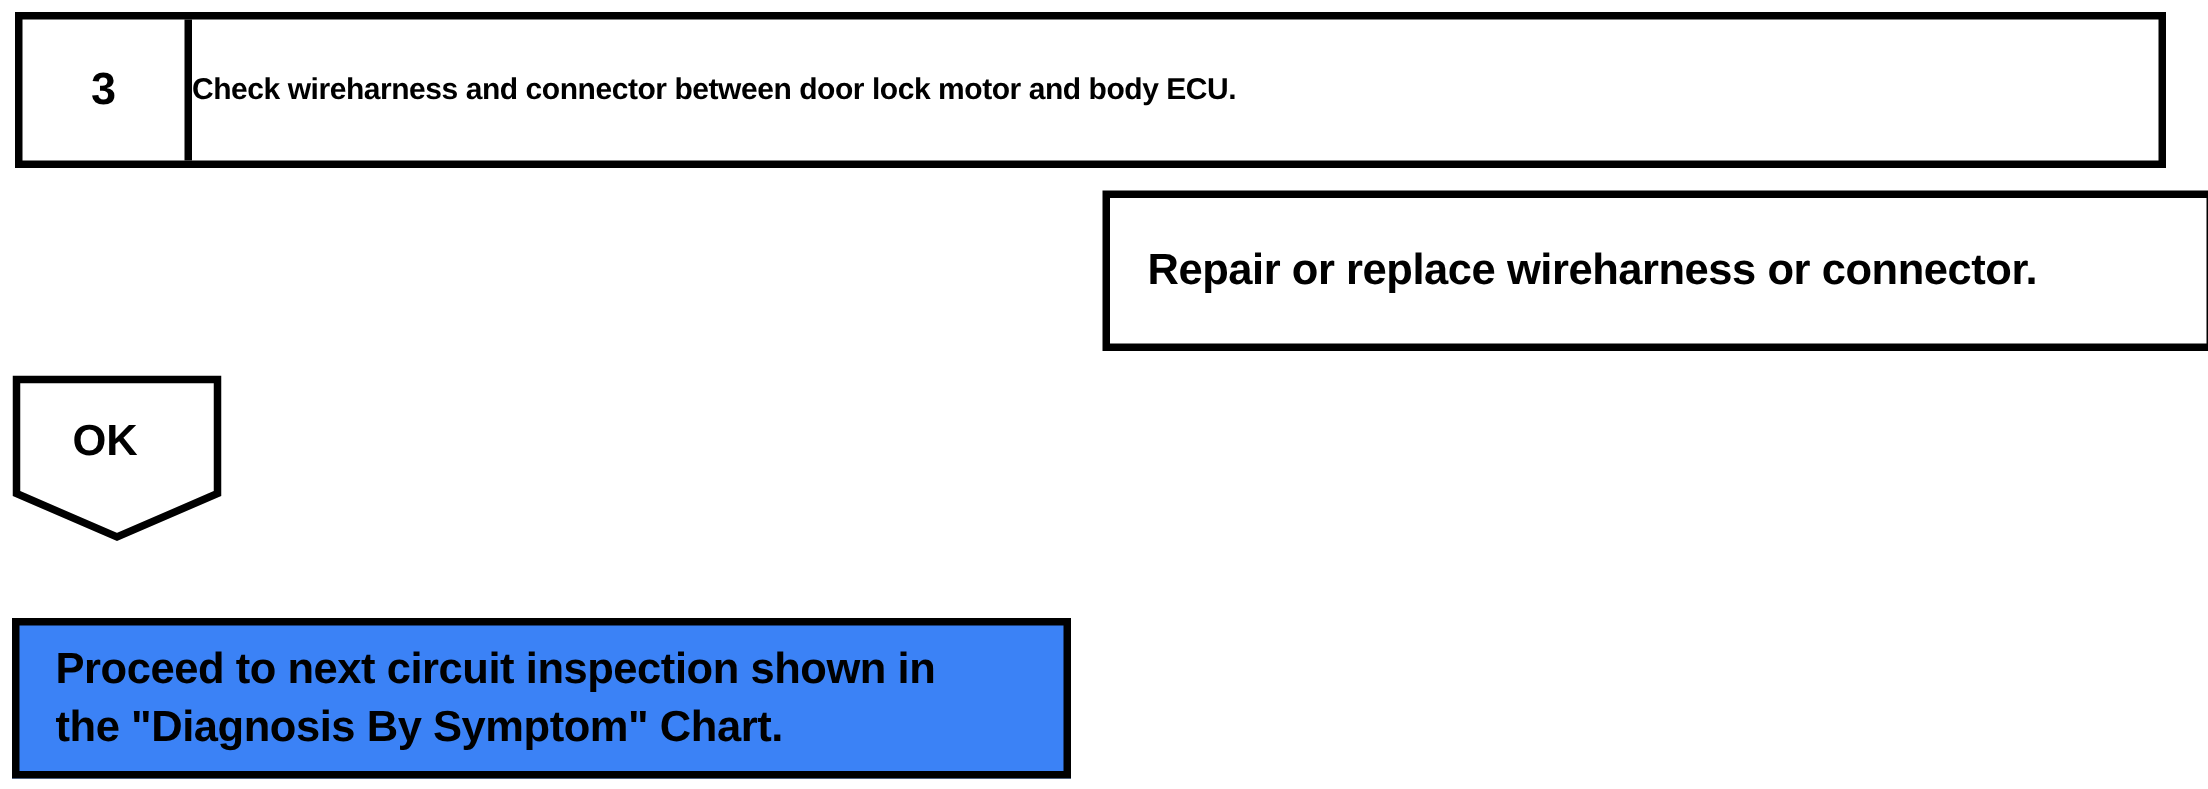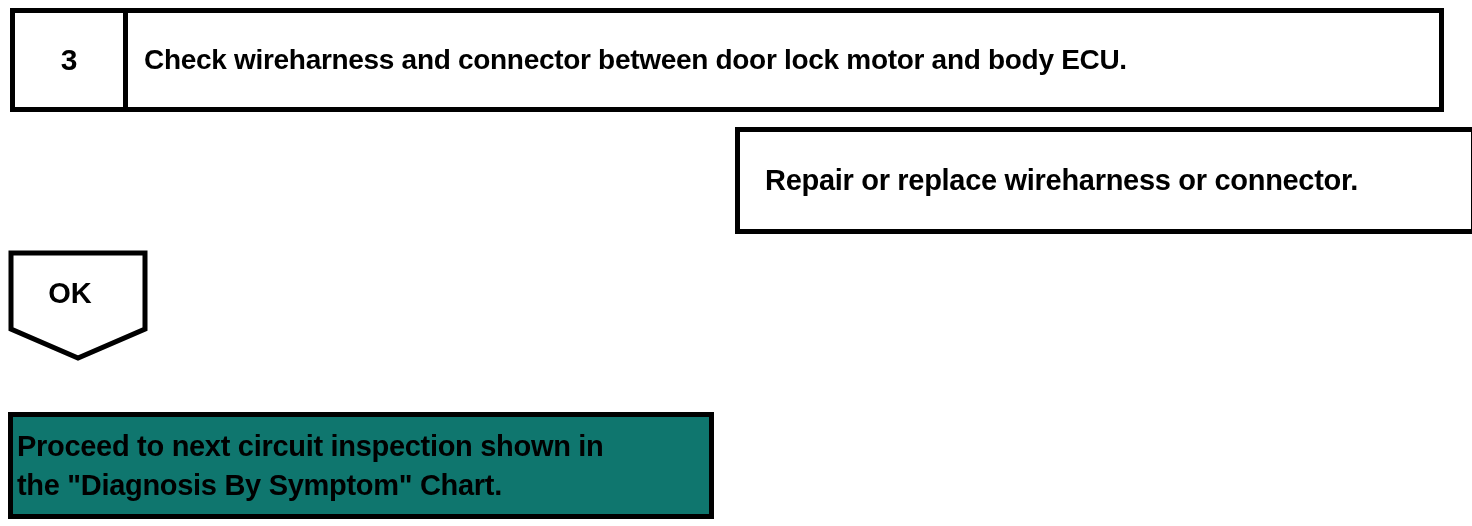--- a/index.html
+++ b/index.html
@@ -36,22 +36,21 @@
     display: flex;
     align-items: center;
     justify-content: center;
     font-size: 30px;
     font-weight: bold;
   }
   .step-instruction-cell {
     flex: 1;
     display: flex;
     align-items: center;
-    padding-left: 16px;
-    font-size: 28px;
+    font-size: 20px;
     font-weight: bold;
     letter-spacing: -0.3px;
     white-space: nowrap;
   }
   
   .ng-shape {
     position: absolute;
     left: 606px;
     top: 126px;
     width: 122px;
@@ -95,26 +94,26 @@
     position: absolute;
     left: 8px;
     top: 412px;
     width: 706px;
     height: 107px;
     border: 5px solid #000;
     box-sizing: border-box;
     display: flex;
     flex-direction: column;
     justify-content: center;
-    padding-left: 4px;
+    padding-left: 24px;
     font-size: 29px;
     font-weight: bold;
     letter-spacing: -0.3px;
     line-height: 39px;
-    background: #0f766e;
+    background: #3b82f6;
     white-space: nowrap;
   }
 </style>
 </head>
 <body>
 
 <div class="canvas">
 
   <div class="step-box">
     <div class="step-number-cell">3</div>

